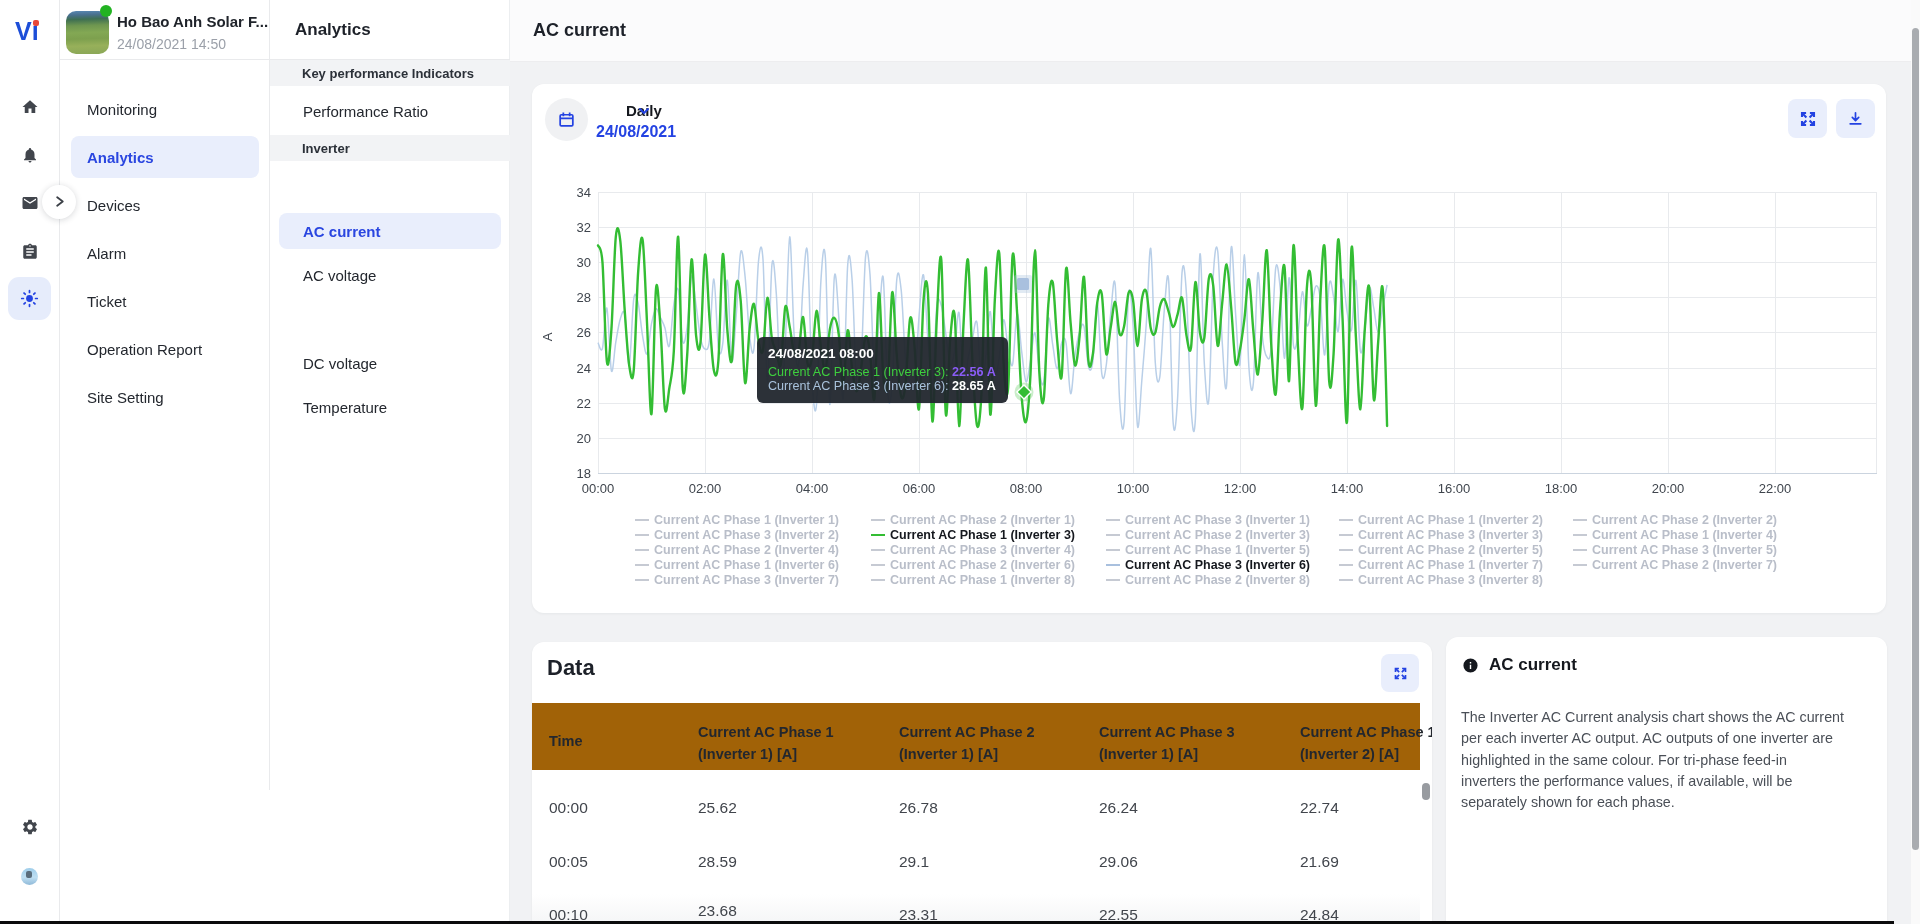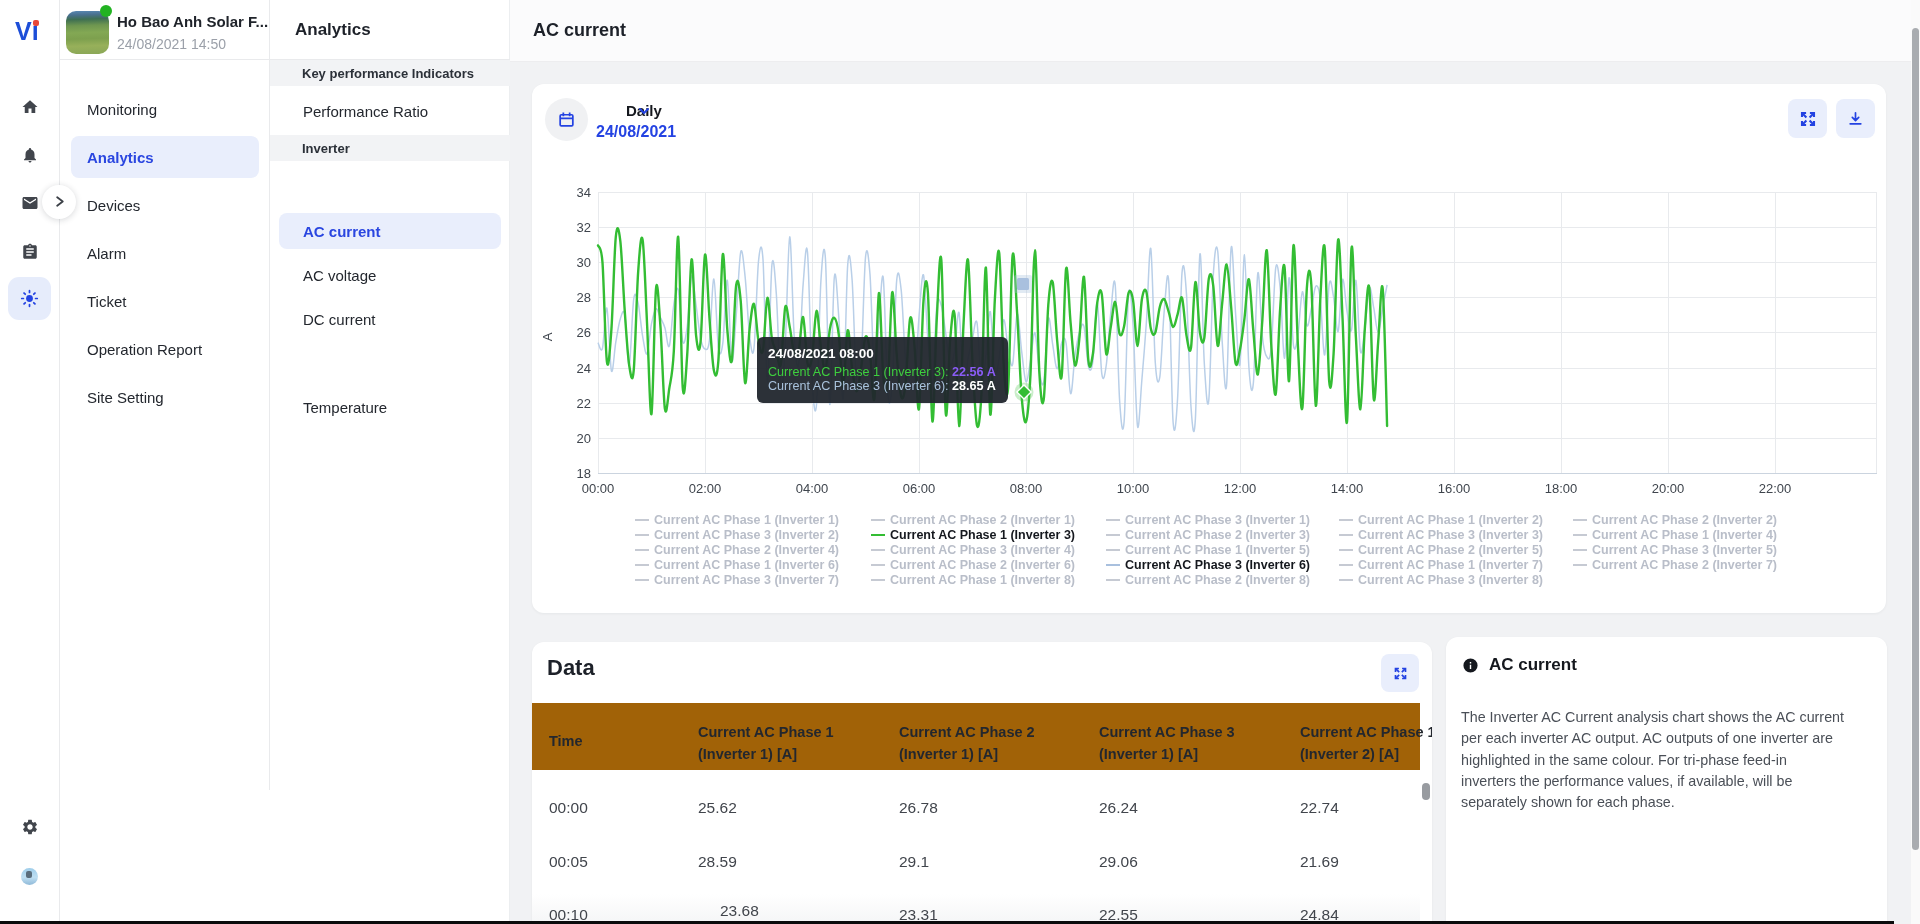--- a/index.html
+++ b/index.html
@@ -82,21 +82,21 @@
   <div class="menu2" style="top:376px;">Site Setting</div>
 </div>
 <div id="panel3">
   <div class="abs" style="left:25px;top:20px;font-size:17px;font-weight:bold;color:#1d2129;">Analytics</div>
   <div class="abs" style="left:0;top:0;width:240px;height:60px;border-bottom:1px solid #e9eaec;"></div>
   <div class="sect3" style="top:60px;">Key performance Indicators</div>
   <div class="menu3" style="top:93px;">Performance Ratio</div>
   <div class="sect3" style="top:135px;">Inverter</div>
   <div class="menu3 sel" style="top:213px;">AC current</div>
   <div class="menu3" style="top:257px;">AC voltage</div>
-  <div class="menu3" style="top:301px;">DC current</div>
+  <div class="menu3" style="top:345px;">DC voltage</div>
   <div class="menu3" style="top:389px;">Temperature</div>
 </div>
 <div id="main">
   <div id="mainhdr">
       <div class="abs" style="left:23px;top:20px;font-size:18px;font-weight:bold;color:#1d2129;">AC current</div>
     </div>
 
   <div class="card" style="left:22px;top:84px;width:1354px;height:529px;">
     <div class="abs" style="left:13px;top:14px;width:43px;height:43px;border-radius:50%;background:#f0f1f3;"></div>
     <svg class="abs" style="left:25px;top:26px;" width="19" height="19" viewBox="0 0 24 24" fill="none" stroke="#2443e2" stroke-width="2.2">
@@ -223,21 +223,21 @@
         <div class="abs" style="left:166px;top:29px;">25.62</div>
         <div class="abs" style="left:367px;top:29px;">26.78</div>
         <div class="abs" style="left:567px;top:29px;">26.24</div>
         <div class="abs" style="left:768px;top:29px;">22.74</div>
       <div class="abs" style="left:17px;top:83px;">00:05</div>
         <div class="abs" style="left:166px;top:83px;">28.59</div>
         <div class="abs" style="left:367px;top:83px;">29.1</div>
         <div class="abs" style="left:567px;top:83px;">29.06</div>
         <div class="abs" style="left:768px;top:83px;">21.69</div>
       <div class="abs" style="left:17px;top:136px;">00:10</div>
-        <div class="abs" style="left:166px;top:132px;margin-left:22px;">23.68</div>
+        <div class="abs" style="left:166px;top:132px;">23.68</div>
         <div class="abs" style="left:367px;top:136px;">23.31</div>
         <div class="abs" style="left:567px;top:136px;">22.55</div>
         <div class="abs" style="left:768px;top:136px;">24.84</div>
     </div>
 
     <div class="abs" style="left:890px;top:141px;width:8px;height:17px;background:#989ba0;border-radius:4px;"></div>
   </div>
 
   <div class="card" style="left:936px;top:637px;width:441px;height:300px;border-bottom-left-radius:0;border-bottom-right-radius:0;">
     <div class="abs" style="left:16px;top:20px;width:17px;height:17px;">

